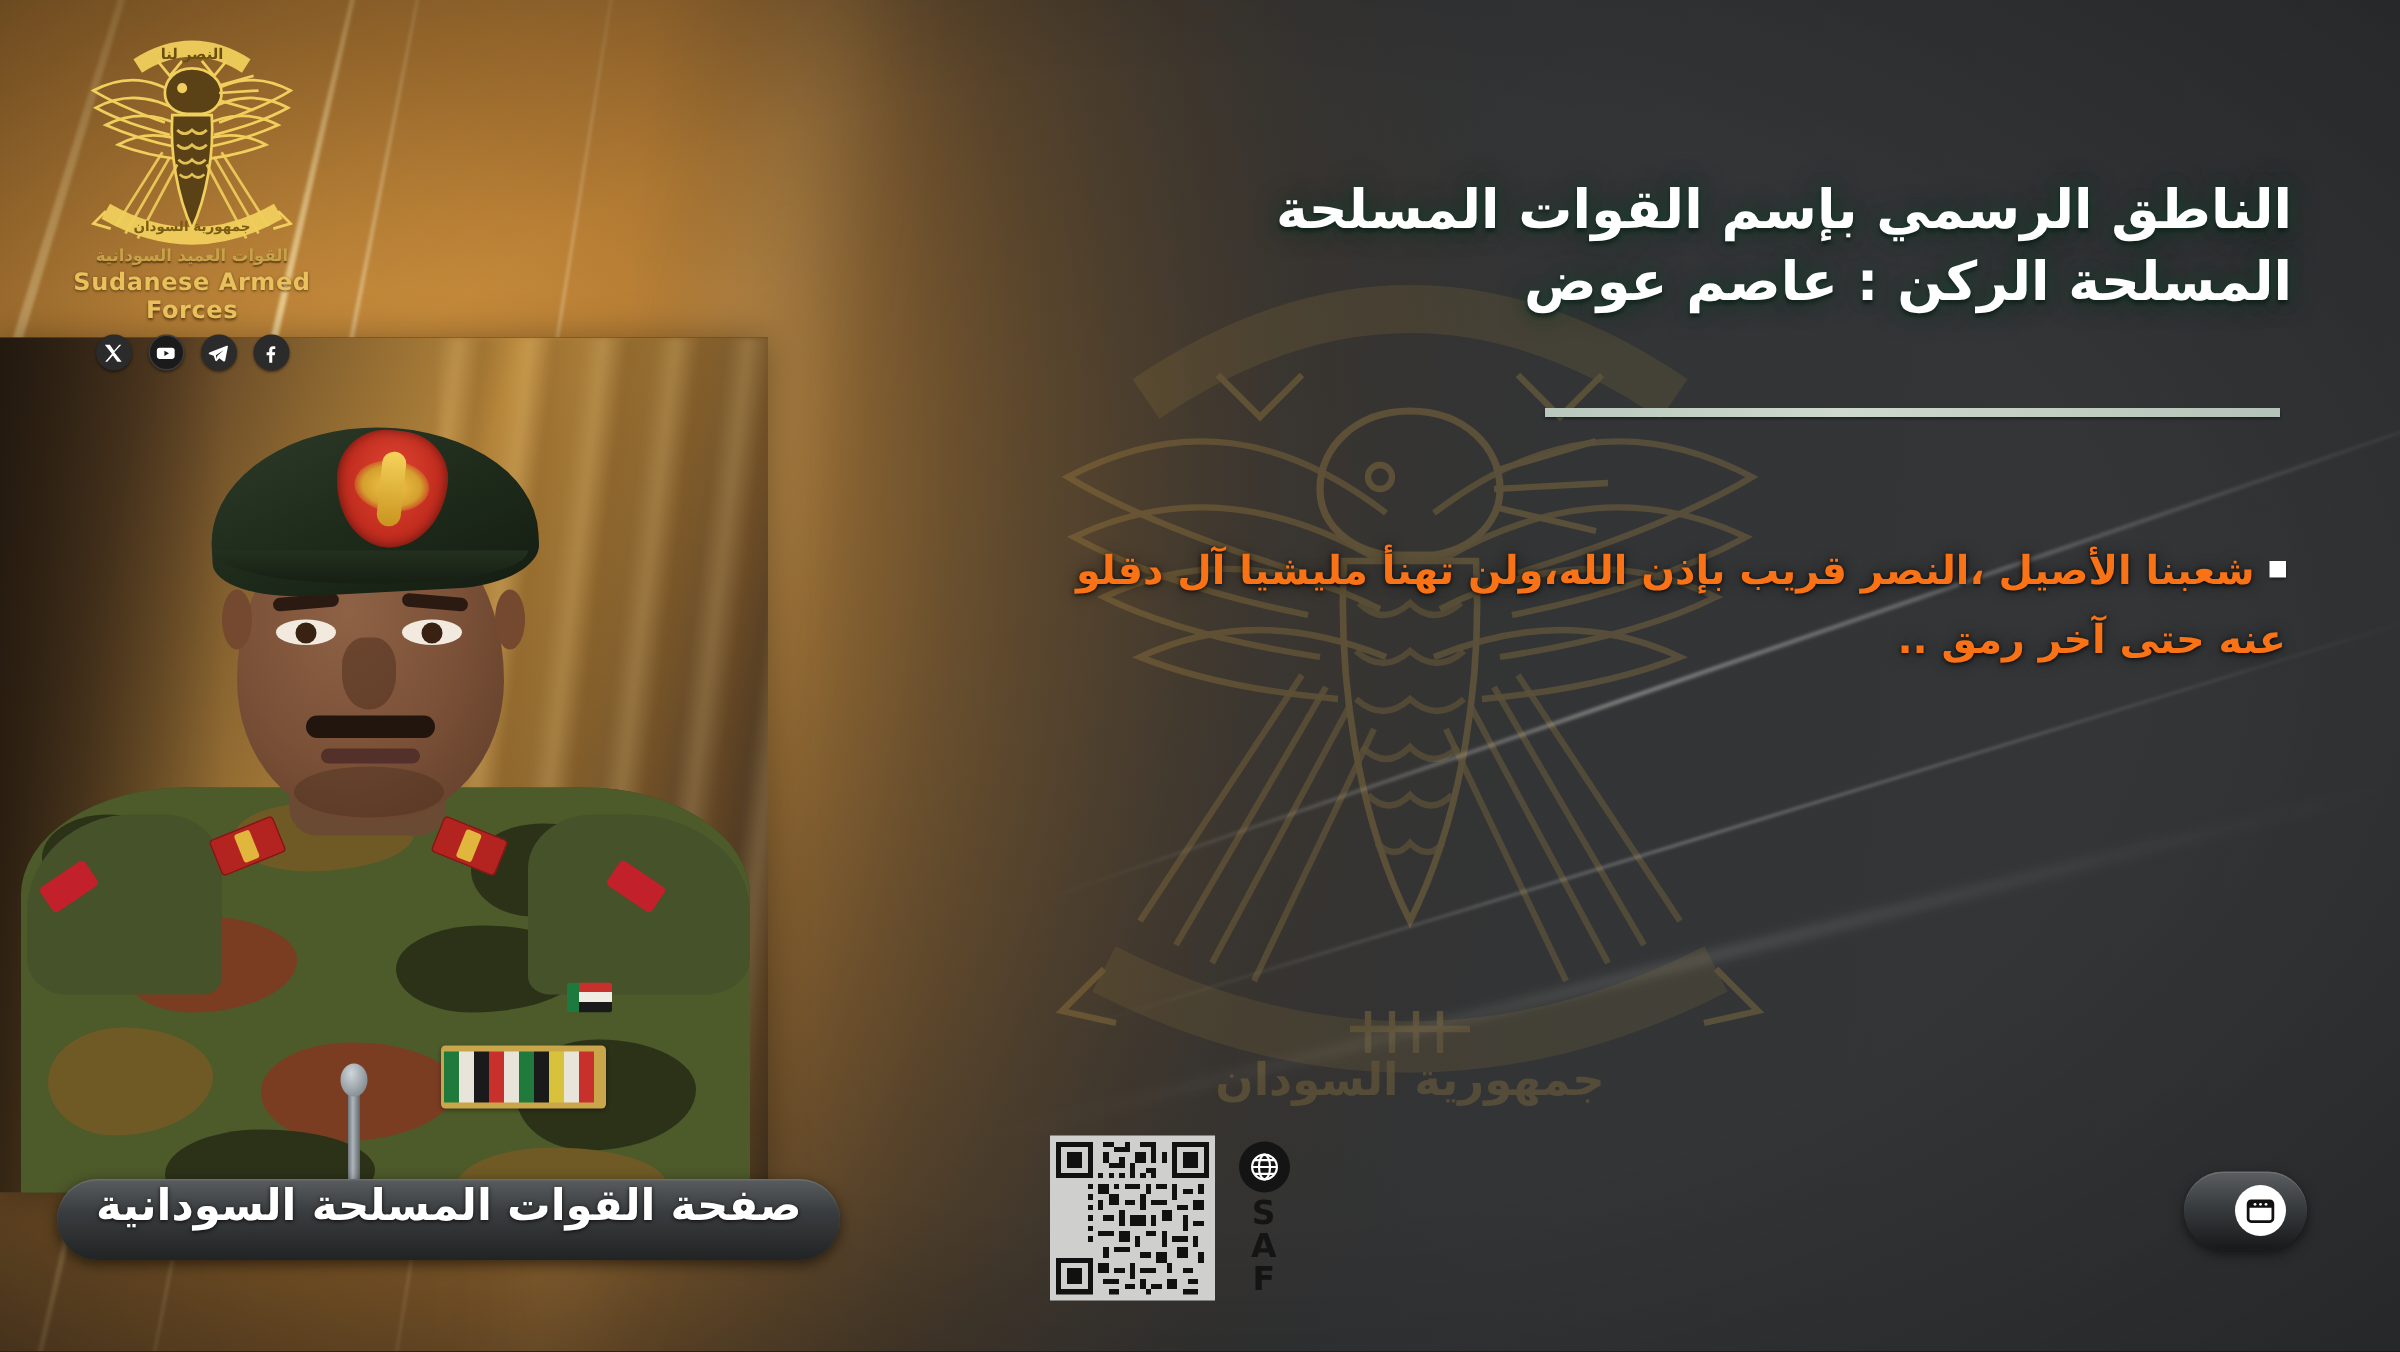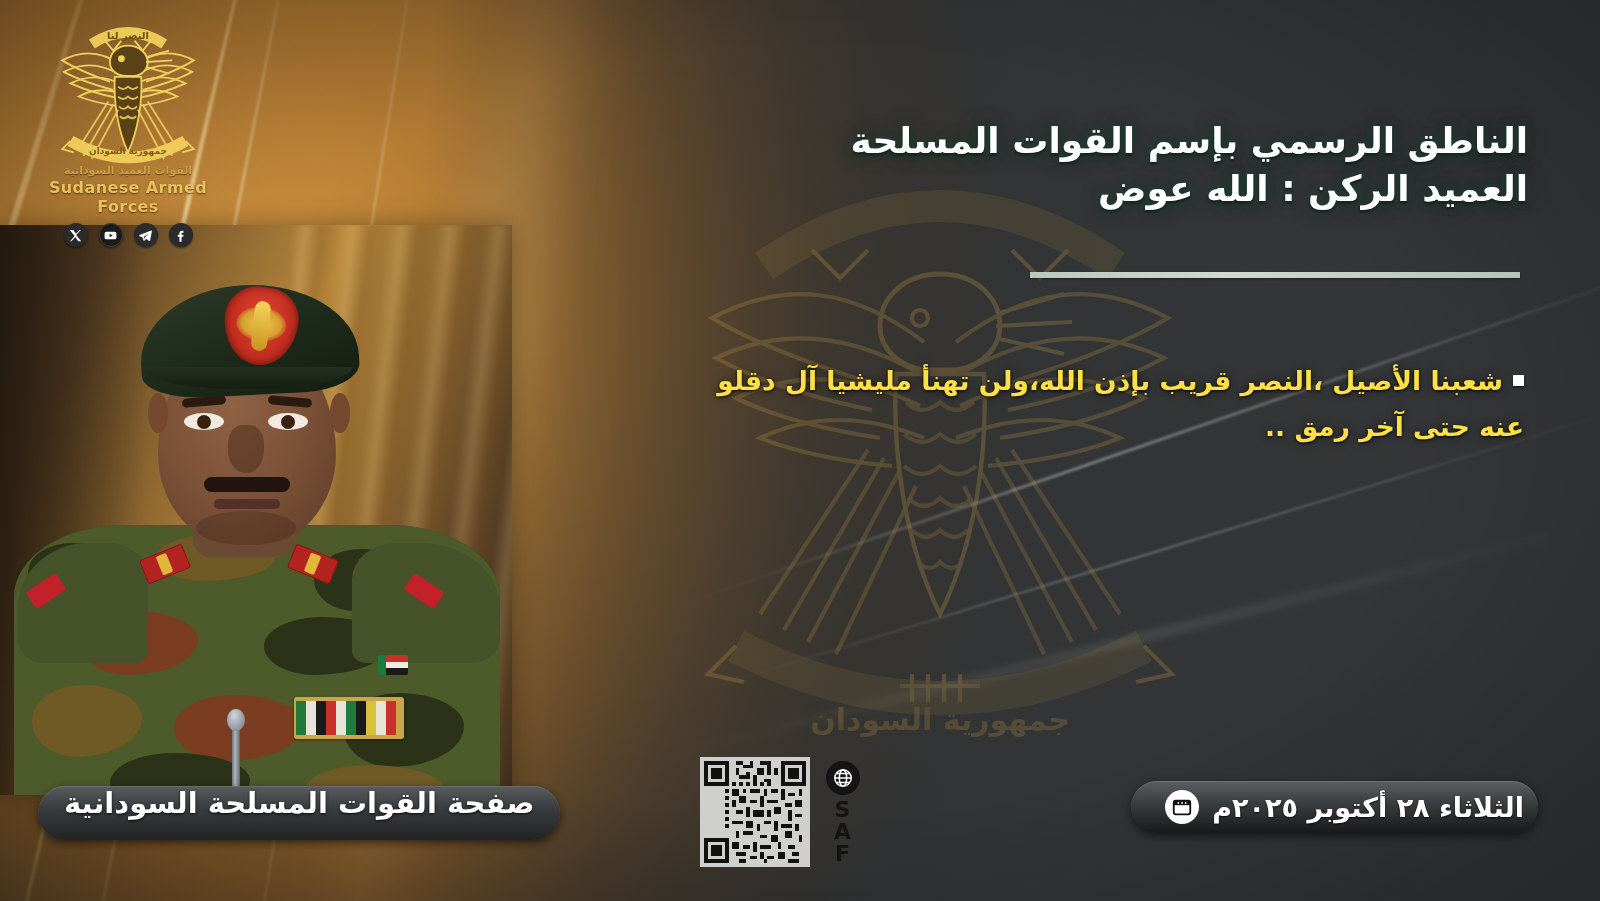--- a/index.html
+++ b/index.html
@@ -239,21 +239,21 @@
     position:absolute;right:80px;top:272px;width:490px;height:6px;
     background:linear-gradient(90deg,#b9c8bd,#cfd9cd 40%,#b4c3b8);
     box-shadow:0 1px 2px rgba(0,0,0,.45);
   }
 
   
   .body-wrap{
     position:absolute;right:76px;top:358px;width:1000px;text-align:right;
   }
   .body-line{
-    color:#fde047;font-weight:700;font-size:26.5px;line-height:1.72;
+    color:#f97316;font-weight:700;font-size:26.5px;line-height:1.72;
     text-shadow:0 1px 3px rgba(0,0,0,.85), 0 0 10px rgba(0,0,0,.45);
     white-space:nowrap;
   }
   .bullet-sq{
     display:inline-block;width:11px;height:11px;background:#fff;
     vertical-align:middle;margin-left:10px;margin-bottom:4px;
     box-shadow:0 1px 2px rgba(0,0,0,.7);
   }
 
   
@@ -486,33 +486,32 @@
       <div class="soc fb">
         <svg viewBox="0 0 24 24" fill="#ffffff">
             <path d="M13.6 22v-8h2.7l.4-3.1h-3.1V8.9c0-.9.25-1.5 1.55-1.5h1.65V4.6c-.29-.04-1.27-.12-2.41-.12-2.39 0-4.03 1.46-4.03 4.14v2.28H7.6V14h2.76v8z"></path>
           </svg>
       </div>
     </div>
   </div>
 
   <div class="title-wrap">
     <div class="title-line l1">الناطق الرسمي  بإسم القوات المسلحة</div>
-    <div class="title-line l2">العميد الركن : الله عوض</div>
+    <div class="title-line l2">المسلحة الركن : عاصم عوض</div>
   </div>
   <div class="title-rule"></div>
 
   <div class="body-wrap">
     <div class="body-line">
       <span class="bullet-sq"></span><span>شعبنا الأصيل ،النصر قريب  بإذن الله،ولن تهنأ مليشيا آل دقلو</span>
     </div>
     <div class="body-line">عنه حتى آخر رمق ..</div>
   </div>
 
   <div class="date-badge">
-    <span class="date-text">الثلاثاء ٢٨ أكتوبر ٢٠٢٥م</span>
     <span class="cal">
       <svg viewBox="0 0 24 24">
         <rect x="3" y="5" width="18" height="15" rx="2.2" fill="none" stroke="#111" stroke-width="2"></rect>
         <rect x="3" y="5" width="18" height="5" fill="#111"></rect>
         <circle cx="8" cy="7.5" r="1" fill="#fff"></circle>
           <circle cx="12" cy="7.5" r="1" fill="#fff"></circle>
           <circle cx="16" cy="7.5" r="1" fill="#fff"></circle>
       </svg>
     </span>
   </div>

